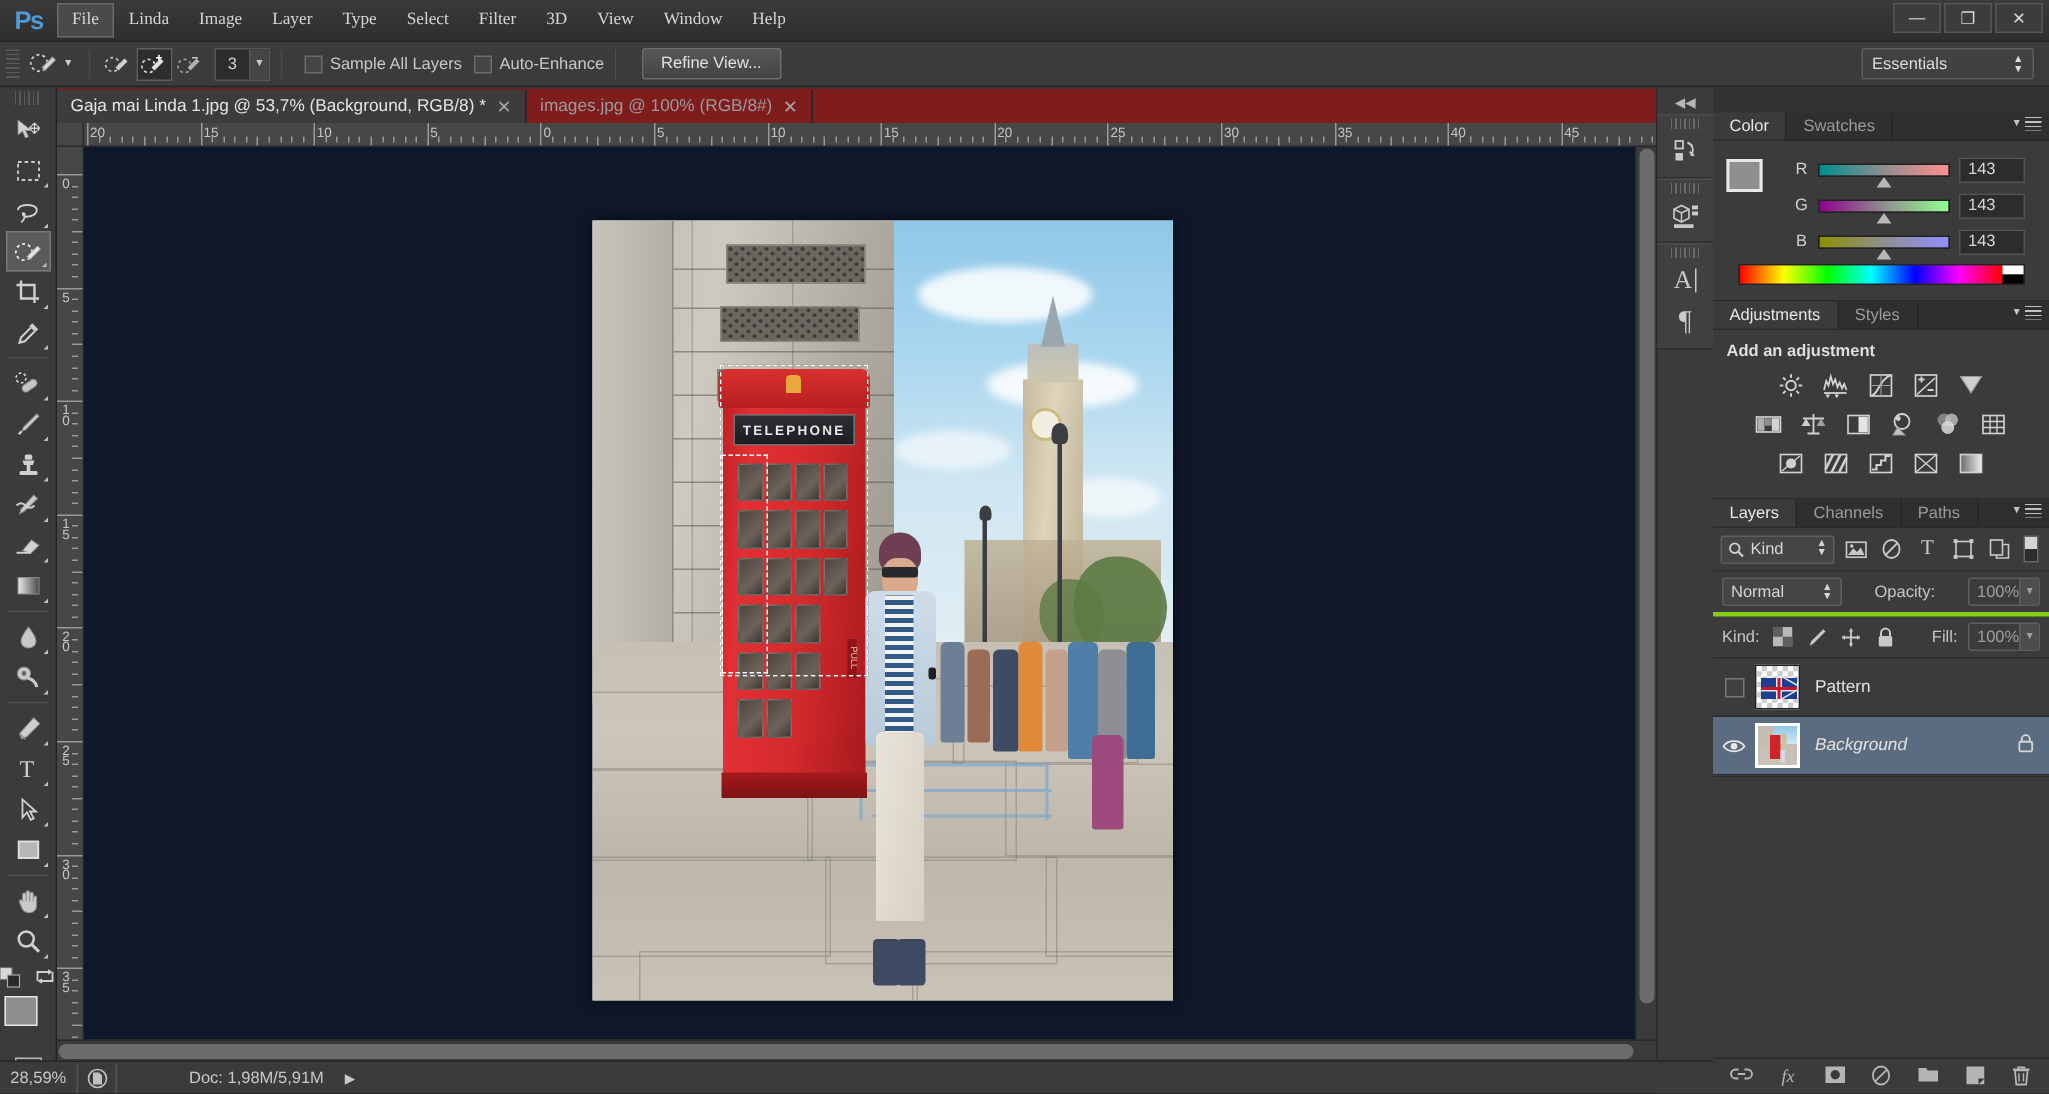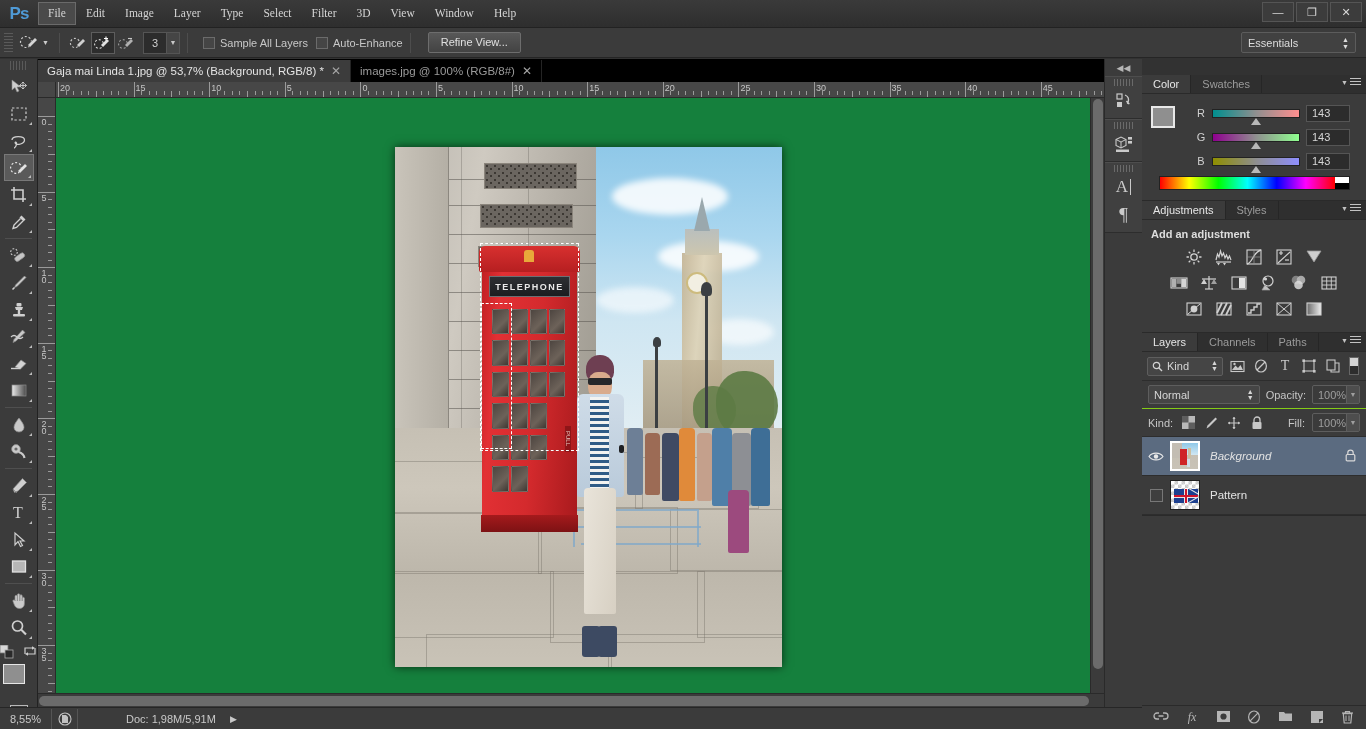--- a/index.html
+++ b/index.html
@@ -85,21 +85,21 @@
     position:absolute; right:10px; top:4px; width:115px; height:21px;
     background:#414141; border:1px solid #5c5c5c; border-radius:2px;
     display:flex; align-items:center; padding:0 6px; color:#ddd;
     font-size:11px; cursor:default;
   }
   .workspace-sel .arrows { margin-left:auto; font-size:7px; line-height:7px; text-align:center;}
 
   
   .tabbar {
     position:absolute; left:38px; top:59px; width:1066px; height:23px;
-    background:#000000; display:flex; align-items:flex-end;
+    background:#7f1d1d; display:flex; align-items:flex-end;
   }
   .doc-tab {
     height:22px; display:flex; align-items:center; gap:7px;
     padding:0 9px; font-size:11.5px; color:#9a9a9a;
     border-right:1px solid #242424; cursor:default;
   }
   .doc-tab.active { background:#3c3c3c; color:#e4e4e4; }
   .tab-close { font-size:12px; color:#a5a5a5; }
 
   
@@ -152,21 +152,21 @@
   }
   .rh-tick { position:absolute; top:0; width:1px; background:#9a9a9a; }
   .rh-lbl { position:absolute; top:1px; font-size:9px; color:#c6c6c6; padding-left:2px; }
   .rv-tick { position:absolute; left:0; height:1px; background:#9a9a9a; }
   .rv-lbl {
     position:absolute; left:1px; font-size:9px; color:#c6c6c6;
     writing-mode:vertical-rl; text-orientation:upright; letter-spacing:-3px;
   }
   .canvas-area {
     position:absolute; left:18px; top:16px; right:0; bottom:0;
-    background:#15803d; overflow:hidden;
+    background:#0f172a; overflow:hidden;
   }
   .doc-shadow {
     position:absolute; left:339px; top:49px; width:387px; height:520px;
     box-shadow:0 0 9px rgba(0,0,0,.65);
     background:#fff; overflow:hidden;
   }
 
   
   .photo { position:absolute; inset:0; overflow:hidden; }
   .sky {
@@ -425,22 +425,22 @@
     background:#454545; border:1px solid #5e5e5e; border-radius:2px;
     padding:0 4px; color:#d6d6d6; font-size:11px; cursor:default;
   }
   .kind-sel .arrows { margin-left:auto; font-size:7px; line-height:6px;}
   .lp-fico { width:20px; height:20px; display:flex; align-items:center; justify-content:center; cursor:default;}
   .lp-toggle {
     width:10px; height:18px; margin-left:2px;
     background:linear-gradient(#d4d4d4 50%,#2d2d2d 50%); border:1px solid #666;
   }
   .lp-blend {
-    display:flex; align-items:center; gap:6px; padding:4px 6px;
-    border-bottom:1px solid #84cc16;
+    display:flex; align-items:center; gap:22px; padding:4px 6px;
+    border-bottom:3px solid #84cc16;
   }
   .blend-sel {
     display:flex; align-items:center; width:112px; height:19px;
     background:#454545; border:1px solid #5e5e5e; border-radius:2px;
     padding:0 5px; color:#d6d6d6; font-size:11px; cursor:default;
   }
   .blend-sel .arrows { margin-left:auto; font-size:7px; line-height:6px;}
   .op-lbl { font-size:11px; color:#c6c6c6; }
   .op-field {
     display:flex; align-items:center; width:48px; height:19px;
@@ -519,21 +519,21 @@
 </style>
 </head>
 <body>
 
 <div class="app">
 
   <div class="titlebar">
     <div class="ps-logo">Ps</div>
     <div class="menubar">
       <div class="menu-item active">File</div>
-      <div class="menu-item">Edit</div>
+      <div class="menu-item">Linda</div>
       <div class="menu-item">Image</div>
       <div class="menu-item">Layer</div>
       <div class="menu-item">Type</div>
       <div class="menu-item">Select</div>
       <div class="menu-item">Filter</div>
       <div class="menu-item">3D</div>
       <div class="menu-item">View</div>
       <div class="menu-item">Window</div>
       <div class="menu-item">Help</div>
     </div>
@@ -1501,60 +1501,60 @@
         <span class="op-lbl" style="margin-left:auto">Fill:</span>
         <div class="op-field">
           <span>100%</span>
           <span class="op-dd">▼</span>
         </div>
       </div>
 
       <div class="layer-list">
 
 
-        <div class="layer-row sel">
-          <div class="eye-cell">
-            <svg width="16" height="11" viewBox="0 0 16 11">
-              <path d="M1 5.5 C4 1 12 1 15 5.5 C12 10 4 10 1 5.5 Z" fill="none" stroke="#e8e8e8" stroke-width="1.1"></path>
-              <circle cx="8" cy="5.5" r="2.2" fill="#e8e8e8"></circle>
-            </svg>
-          </div>
-          <div class="thumb">
-            <div style="position:absolute;inset:0;background:linear-gradient(#8fc8e8 0%,#cfe6f2 45%,#c6c0b4 46%,#c9c3b7 100%)"></div>
-            <div style="position:absolute;left:0;top:0;width:38%;height:58%;background:#c3bdb3"></div>
-            <div style="position:absolute;left:30%;top:22%;width:26%;height:62%;background:#cf2427"></div>
-            <div style="position:absolute;left:62%;top:18%;width:10%;height:40%;background:#cdbfa0"></div>
-            <div style="position:absolute;left:56%;top:62%;width:14%;height:30%;background:#cfdce8"></div>
-          </div>
-          <div class="layer-name italic">Background</div>
-          <div class="lock-badge">
-            <svg width="11" height="13" viewBox="0 0 11 13">
-              <path d="M2.8 5.5 V3.8 a2.7 2.7 0 0 1 5.4 0 V5.5" fill="none" stroke="#d8d8d8" stroke-width="1.2"></path>
-              <rect x="1.2" y="5.5" width="8.6" height="6.4" rx="1" fill="none" stroke="#d8d8d8" stroke-width="1.2"></rect>
-            </svg>
-          </div>
-        </div>
-
         <div class="layer-row">
           <div class="eye-cell">
             <div class="eye-off"></div>
           </div>
           <div class="thumb">
             <div class="checker"></div>
             <div style="position:absolute;left:3px;top:8px;width:24px;height:14px;background:#1c3f8f;overflow:hidden">
               <div style="position:absolute;left:0;top:5.5px;width:100%;height:3px;background:#e8e8e8"></div>
               <div style="position:absolute;left:10px;top:0;width:4px;height:100%;background:#e8e8e8"></div>
               <div style="position:absolute;left:0;top:6.2px;width:100%;height:1.6px;background:#cf142b"></div>
               <div style="position:absolute;left:10.8px;top:0;width:2.4px;height:100%;background:#cf142b"></div>
               <div style="position:absolute;left:-4px;top:-2px;width:34px;height:1.4px;background:#e8e8e8;transform:rotate(30deg)"></div>
               <div style="position:absolute;left:-4px;top:14px;width:34px;height:1.4px;background:#e8e8e8;transform:rotate(-30deg)"></div>
             </div>
           </div>
           <div class="layer-name">Pattern</div>
         </div>
+
+        <div class="layer-row sel">
+          <div class="eye-cell">
+            <svg width="16" height="11" viewBox="0 0 16 11">
+              <path d="M1 5.5 C4 1 12 1 15 5.5 C12 10 4 10 1 5.5 Z" fill="none" stroke="#e8e8e8" stroke-width="1.1"></path>
+              <circle cx="8" cy="5.5" r="2.2" fill="#e8e8e8"></circle>
+            </svg>
+          </div>
+          <div class="thumb">
+            <div style="position:absolute;inset:0;background:linear-gradient(#8fc8e8 0%,#cfe6f2 45%,#c6c0b4 46%,#c9c3b7 100%)"></div>
+            <div style="position:absolute;left:0;top:0;width:38%;height:58%;background:#c3bdb3"></div>
+            <div style="position:absolute;left:30%;top:22%;width:26%;height:62%;background:#cf2427"></div>
+            <div style="position:absolute;left:62%;top:18%;width:10%;height:40%;background:#cdbfa0"></div>
+            <div style="position:absolute;left:56%;top:62%;width:14%;height:30%;background:#cfdce8"></div>
+          </div>
+          <div class="layer-name italic">Background</div>
+          <div class="lock-badge">
+            <svg width="11" height="13" viewBox="0 0 11 13">
+              <path d="M2.8 5.5 V3.8 a2.7 2.7 0 0 1 5.4 0 V5.5" fill="none" stroke="#d8d8d8" stroke-width="1.2"></path>
+              <rect x="1.2" y="5.5" width="8.6" height="6.4" rx="1" fill="none" stroke="#d8d8d8" stroke-width="1.2"></rect>
+            </svg>
+          </div>
+        </div>
       </div>
 
       <div class="lp-footer">
         <div class="lp-fbtn">
           <svg width="16" height="12" viewBox="0 0 16 12">
               <path d="M6 3 H4 a3 3 0 0 0 0 6 H6 M10 3 H12 a3 3 0 0 1 0 6 H10 M5.5 6 H10.5" fill="none" stroke="#b5b5b5" stroke-width="1.3"></path>
             </svg>
         </div>
         <div class="lp-fbtn">
           <span style="font-style:italic;font-size:12px;color:#b5b5b5;font-family:'Liberation Serif',serif">fx</span>
@@ -1588,21 +1588,21 @@
               <path d="M4.5 3 V1.6 H8.5 V3" fill="none" stroke="#b5b5b5" stroke-width="1.2"></path>
               <path d="M2.3 3.6 L3.2 13 H9.8 L10.7 3.6 Z" fill="none" stroke="#b5b5b5" stroke-width="1.2"></path>
               <path d="M5 5.5 V11 M8 5.5 V11" stroke="#b5b5b5" stroke-width="1"></path>
             </svg>
         </div>
       </div>
     </div>
   </div>
 
   <div class="statusbar">
-    <div class="sb-zoom">8,55%</div>
+    <div class="sb-zoom">28,59%</div>
     <div class="sb-ico">
       <svg width="14" height="14" viewBox="0 0 14 14">
           <circle cx="7" cy="7" r="6" fill="none" stroke="#c0c0c0" stroke-width="1.1"></circle>
           <path d="M4 3 H8 L10 5 V11 H4 Z" fill="#c0c0c0"></path>
         </svg>
     </div>
     <div class="sb-doc">Doc: 1,98M/5,91M</div>
     <div class="sb-arrow">▶</div>
   </div>
 

